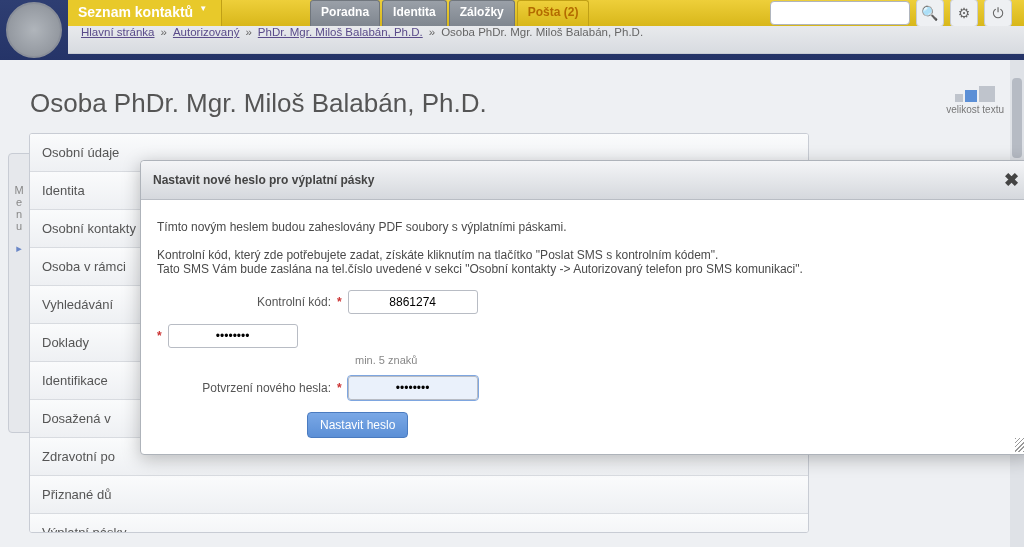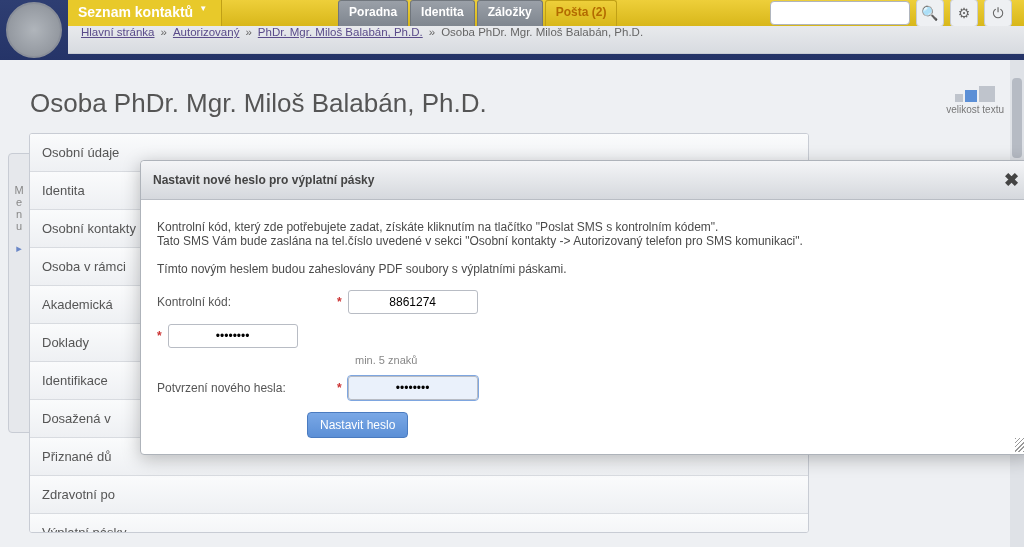--- a/index.html
+++ b/index.html
@@ -38,21 +38,21 @@
 .main-tab {
   background: #e8c92a;
   color:#fff;
   font-weight:bold;
   font-size:14px;
   padding: 4px 14px 4px 10px;
   display:flex; align-items:flex-start; gap:6px;
   border-right:1px solid #c0a016;
 }
 .main-tab .tri { font-size:8px; color:#fff; }
-.mini-tabs { display:flex; margin-left:116px; }
+.mini-tabs { display:flex; margin-left:88px; }
 .mini-tab {
   background: linear-gradient(180deg,#9aa0a8,#7f868f);
   color:#fff;
   font-weight:bold;
   font-size:12px;
   padding:4px 10px;
   border:1px solid #70767d;
   border-bottom:none;
   margin-right:2px;
   border-radius:3px 3px 0 0;
@@ -160,21 +160,21 @@
   color:#444;
   display:flex;align-items:center;
   border-radius:4px 4px 0 0;
 }
 .close-x { margin-left:auto; font-size:18px; color:#444; cursor:pointer; font-weight:bold; }
 .dialog-body { padding:20px 16px 16px 16px; color:#4a4a4a; font-size:12px; }
 .dialog-body p { margin-bottom:14px; }
 .form-row {
   display:flex; align-items:center; margin:10px 0;
 }
-.form-row label { width:180px; color:#555; padding-right:6px; }
+.form-row label { width:180px; text-align:right; color:#555; padding-right:6px; }
 .req { color:#c33; font-weight:bold; margin-right:6px; }
 .form-row input {
   height:24px; border:1px solid #b8bcc4; border-radius:3px;
   padding:0 6px; font-size:12px; width:130px;
   background:#fff;
   text-align:center;
 }
 .hint { font-size:11px; color:#888; margin-left:198px; margin-top:-4px; margin-bottom:8px; }
 .submit-row { margin-left:150px; margin-top:12px; }
 .btn-primary {
@@ -262,55 +262,55 @@
       <div class="tab-row">
           <span>Identita</span>
         </div>
       <div class="tab-row">
           <span>Osobní kontakty</span>
         </div>
       <div class="tab-row">
           <span>Osoba v rámci</span>
         </div>
       <div class="tab-row">
-          <span>Akademická</span>
+          <span>Vyhledávání</span>
         </div>
       <div class="tab-row">
           <span>Doklady</span>
         </div>
       <div class="tab-row">
           <span>Identifikace</span>
         </div>
       <div class="tab-row">
           <span>Dosažená v</span>
         </div>
       <div class="tab-row">
+          <span>Zdravotní po</span>
+        </div>
+      <div class="tab-row">
           <span>Přiznané dů</span>
-        </div>
-      <div class="tab-row">
-          <span>Zdravotní po</span>
         </div>
       <div class="tab-row">
           <span>Výplatní pásky</span>
         </div>
     </div>
   </div>
 </div>
 
 <div class="dialog-mask">
   <div class="dialog-title">
     <span>Nastavit nové heslo pro výplatní pásky</span>
     <span class="close-x">✖</span>
   </div>
   <div class="dialog-body">
+    <p>Tímto novým heslem budou zaheslovány PDF soubory s výplatními páskami.</p>
     <p>
       <span>Kontrolní kód, který zde potřebujete zadat, získáte kliknutím na tlačítko "Poslat SMS s kontrolním kódem".</span><br>
       <span>Tato SMS Vám bude zaslána na tel.číslo uvedené v sekci "Osobní kontakty -&gt; Autorizovaný telefon pro SMS komunikaci".</span>
     </p>
-    <p>Tímto novým heslem budou zaheslovány PDF soubory s výplatními páskami.</p>
 
     <div class="form-row">
       <label>Kontrolní kód:</label>
       <span class="req">*</span>
       <input type="text" value="8861274" style="">
     </div>
 
     <div class="form-row">
       <span class="req">*</span>
       <input type="text" value="••••••••" style="">

